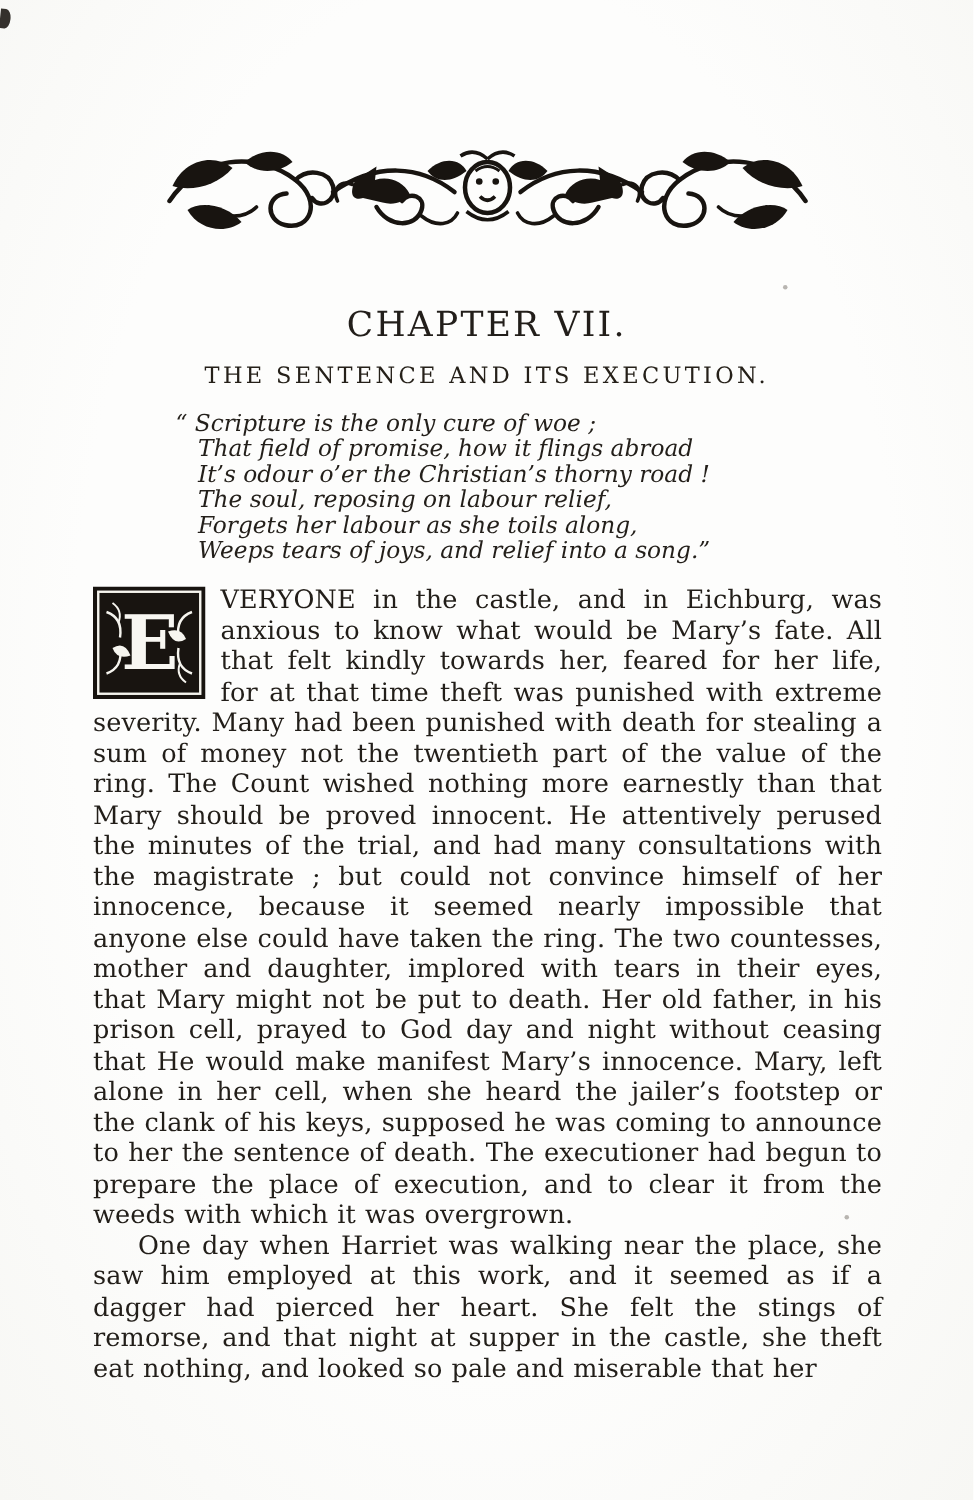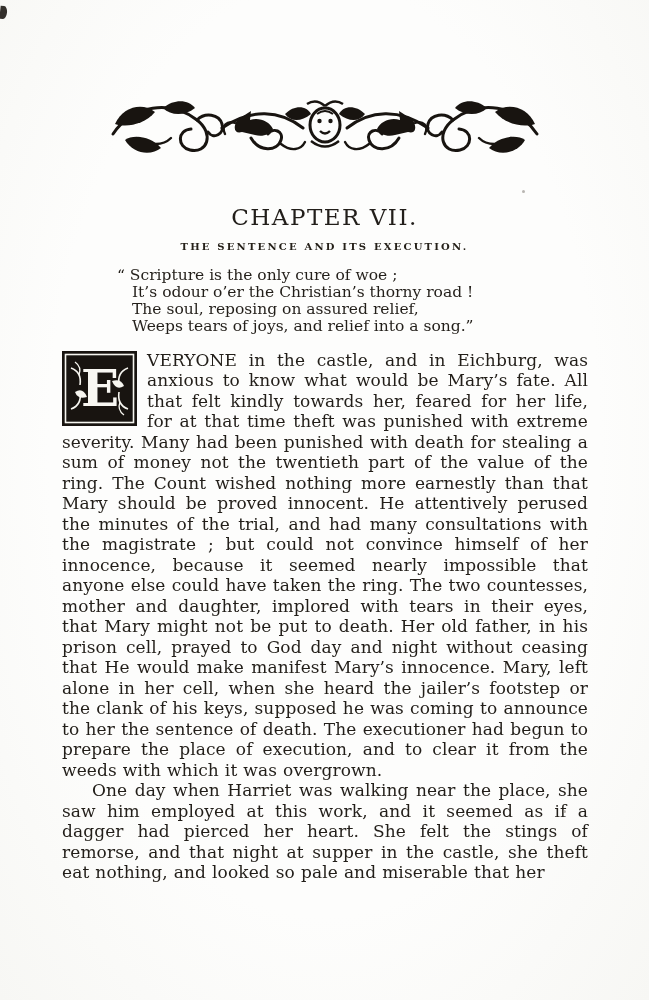--- a/index.html
+++ b/index.html
@@ -38,33 +38,33 @@
     margin-top: 40px;
     text-align: center;
     font-size: 23px;
     letter-spacing: 1.5px;
     font-weight: normal;
     color: #221e1a;
   }
   .chapter-subtitle {
     margin-top: 11px;
     text-align: center;
-    font-size: 10px;
-    font-weight: bold;
+    font-size: 15px;
+    font-weight: normal;
     letter-spacing: 2.2px;
     color: #252019;
   }
   .epigraph {
     margin: 15px 0 0 117px;
     width: 440px;
     font-size: 15.5px;
     line-height: 16.9px;
     color: #231f1a;
   }
-  .epigraph .epigraph-line { padding-left: 15px; }
+  .epigraph .epigraph-line { padding-left: 15px; font-style: italic; }
   .epigraph .epigraph-line:first-child { padding-left: 0; }
   .body-text {
     margin: 15px 61px 0 62px;
     font-size: 17px;
     line-height: 20.5px;
     text-align: justify;
     letter-spacing: 0.1px;
     word-spacing: 0.5px;
     color: #221e19;
   }
@@ -118,22 +118,24 @@
       </g>
     </svg>
   </div>
 
   <div class="chapter-title">CHAPTER VII.</div>
 
   <div class="chapter-subtitle">THE SENTENCE AND ITS EXECUTION.</div>
 
   <div class="epigraph">
       <div class="epigraph-line">“ Scripture is the only cure of woe ;</div>
+      <div class="epigraph-line">That field of promise, how it flings abroad</div>
       <div class="epigraph-line">It’s odour o’er the Christian’s thorny road !</div>
-      <div class="epigraph-line">The soul, reposing on assured relief,</div>
+      <div class="epigraph-line">The soul, reposing on labour relief,</div>
+      <div class="epigraph-line">Forgets her labour as she toils along,</div>
       <div class="epigraph-line">Weeps tears of joys, and relief into a song.”</div>
     </div>
 
   <div class="body-text">
     <p>
       <span class="dropcap">
           <svg width="75" height="75" viewBox="0 0 75 75" aria-hidden="true">
         <rect width="75" height="75" fill="#181410"></rect>
         <rect x="3.5" y="3.5" width="68" height="68" fill="none" stroke="#f6f5ef" stroke-width="1.6"></rect>
         <path d="M9,17 q11,4 9,17" stroke="#f6f5ef" stroke-width="1.6" fill="none"></path>

